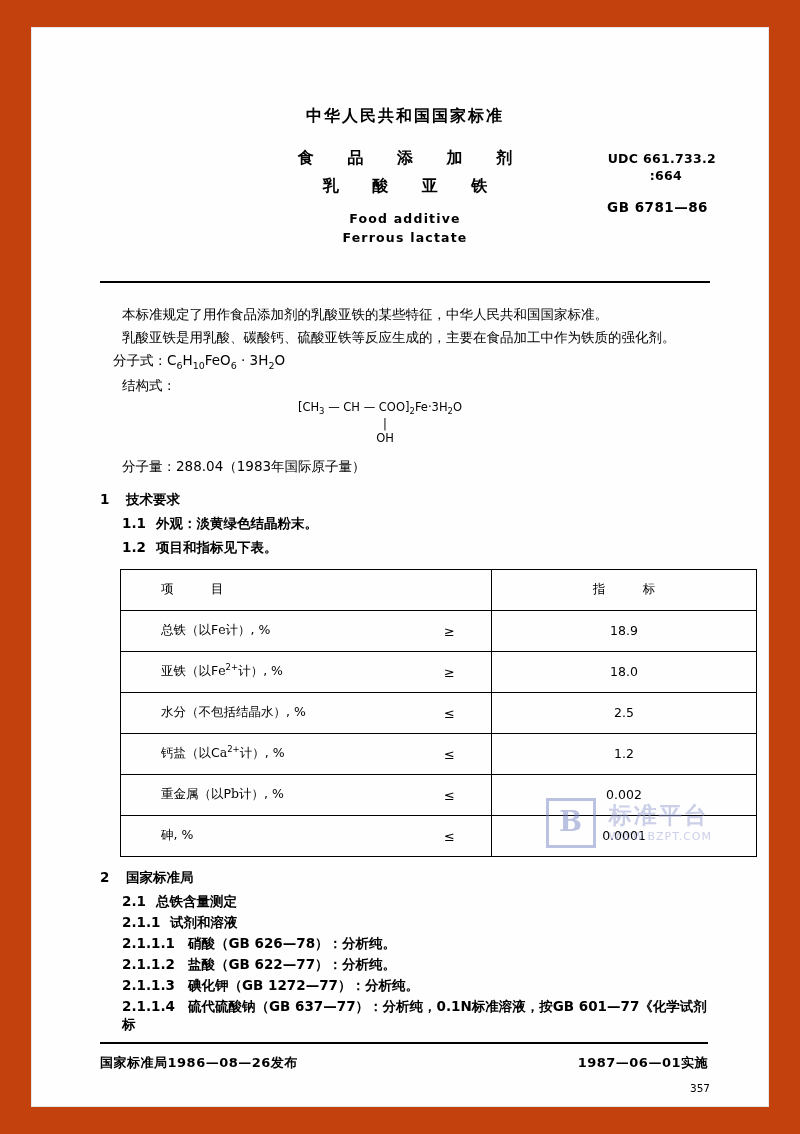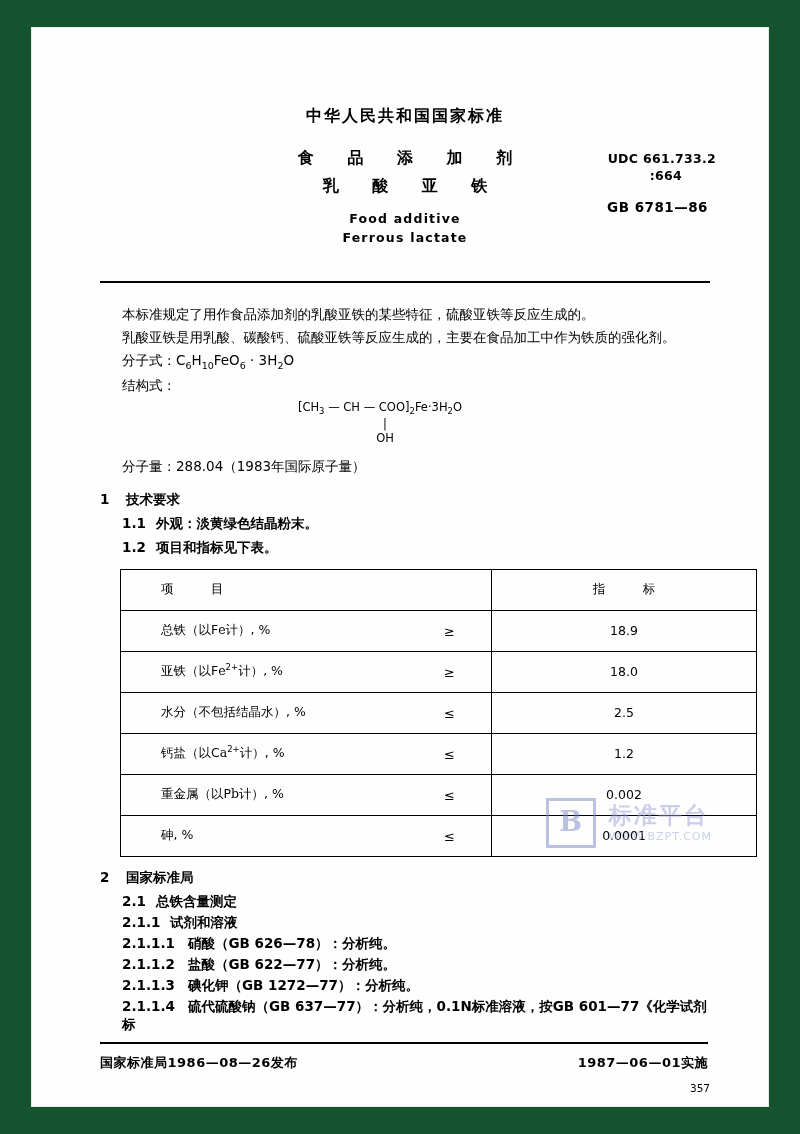--- a/index.html
+++ b/index.html
@@ -7,21 +7,21 @@
     padding: 0;
     background: #d8d8d8;
   }
   body {
     font-family: "DejaVu Sans", "Liberation Sans", sans-serif;
   }
   .page {
     position: relative;
     width: 800px;
     height: 1134px;
-    background: #14532d;
+    background: #c2410c;
     overflow: hidden;
   }
   .sheet {
     position: absolute;
     left: 32px;
     top: 28px;
     width: 736px;
     height: 1078px;
     background: #fefefe;
     box-shadow: 0 0 0 1px #e6e6e6;
@@ -102,21 +102,21 @@
   .body {
     margin-top: 20px;
     font-size: 13.5px;
     color: #000;
     line-height: 1.72;
   }
   .p-ind {
     margin-left: 22px;
   }
   .formula {
-    margin-left: 22px;
+    margin-left: 13px;
   }
   .formula sub {
     font-size: 9.5px;
   }
   .struct-label {
     margin-left: 22px;
   }
   .struct {
     margin-top: 2px;
     text-align: center;
@@ -306,21 +306,21 @@
         <div class="udc">
           <div>UDC 661.733.2</div>
           <div class="sub">:664</div>
         </div>
         <div class="std-no">GB 6781—86</div>
       </div>
 
       <hr class="rule">
 
       <div class="body">
-        <div class="p-ind">本标准规定了用作食品添加剂的乳酸亚铁的某些特征，硫酸亚铁等反应生成的。</div>
+        <div class="p-ind">本标准规定了用作食品添加剂的乳酸亚铁的某些特征，中华人民共和国国家标准。</div>
         <div class="p-ind">乳酸亚铁是用乳酸、碳酸钙、硫酸亚铁等反应生成的，主要在食品加工中作为铁质的强化剂。</div>
         <div class="formula">
           <span>分子式：</span><span>C<sub>6</sub>H<sub>10</sub>FeO<sub>6</sub> · 3H<sub>2</sub>O</span>
         </div>
         <div class="struct-label">结构式：</div>
         <div class="struct">
           <div>[CH<sub>3</sub> — CH — COO]<sub>2</sub>Fe·3H<sub>2</sub>O</div>
           <div class="l2">|</div>
           <div class="l2">OH</div>
         </div>

